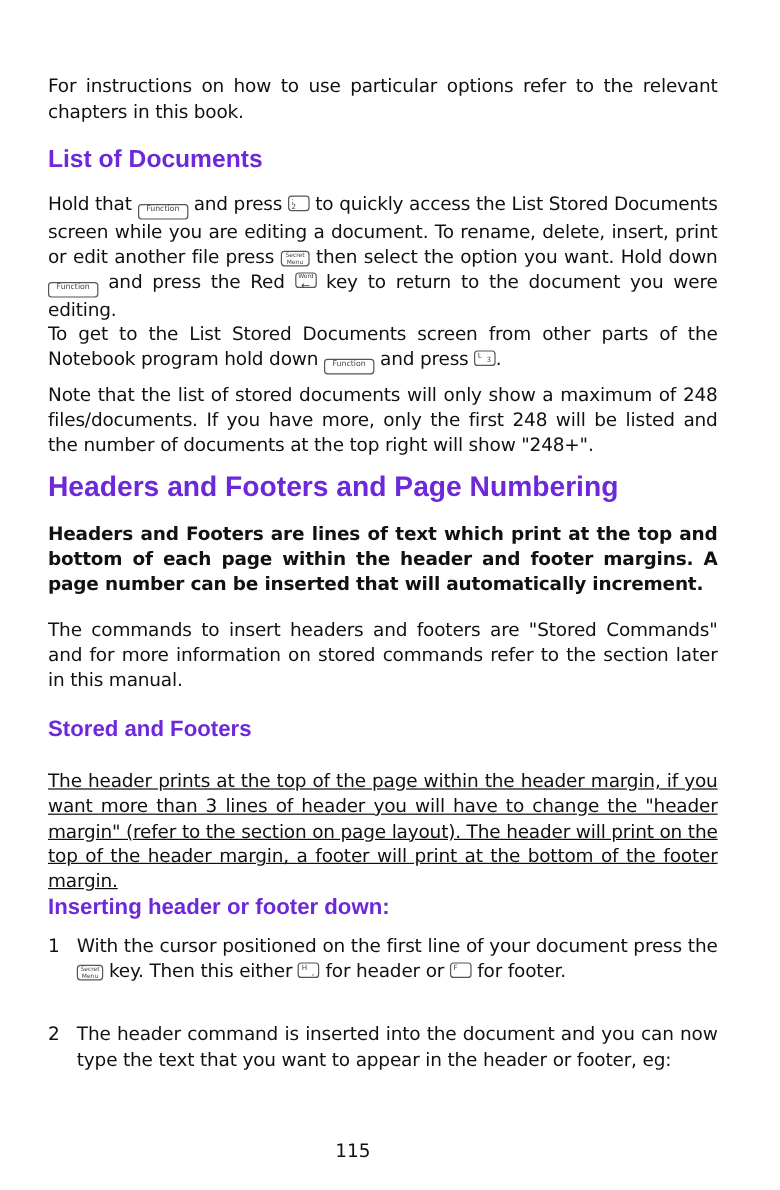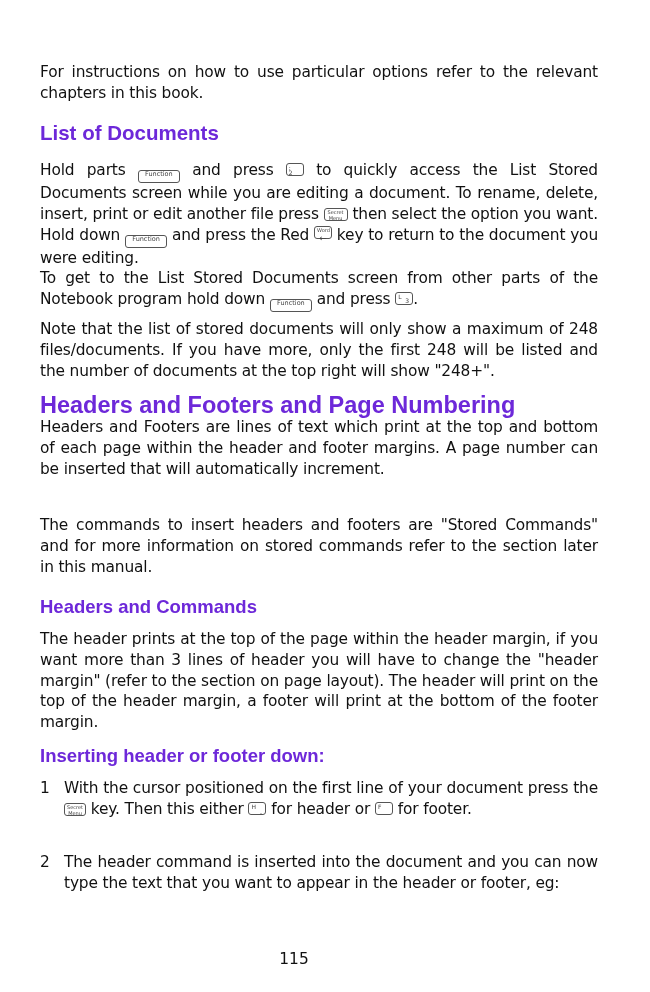--- a/index.html
+++ b/index.html
@@ -29,21 +29,21 @@
 </head>
 <body>
 
 <div class="page">
 
   <p class="para" style="top:0px;">For instructions on how to use particular options refer to the relevant chapters in this book.</p>
 
   <h1 style="top:59px;">List of Documents</h1>
 
   <p class="para" style="top:98px;">
-    <span>Hold parts</span>
+    <span>Hold that</span>
     <span class="key wide"><span>Function</span></span>
     <span>and press</span>
     <span class="key small"><span class="tl">;</span><span class="tl" style="top:5px;">2</span></span>
     <span>to quickly access the List Stored Documents screen while you are editing a document.  To rename, delete, insert, print or edit another file press</span>
     <span class="key two" style="width:24px;"><span>Secret</span><br><span>Menu</span></span>
     <span>then select the option you want. Hold down</span>
     <span class="key wide"><span>Function</span></span>
     <span>and press the Red</span>
     <span class="key two" style="width:18px;"><span>Word</span><span class="arrow">←</span></span>
     <span>key to return to the document you were editing.</span>
@@ -52,27 +52,27 @@
   <p class="para" style="top:206px;">
     <span>To get to the List Stored Documents screen from other parts of the Notebook program hold down</span>
     <span class="key wide"><span>Function</span></span>
     <span>and press</span><span> </span><span class="key small"><span class="tl">L</span><span class="br">3</span></span><span>.</span>
   </p>
 
   <p class="para" style="top:257px;">Note that the list of stored documents will only show a maximum of 248 files/documents. If you have more, only the first 248 will be listed and the number of documents at the top right will show "248+".</p>
 
   <h2 style="top:330px;">Headers and Footers and Page Numbering</h2>
 
-  <p class="para" style="top:355px;">Headers and Footers are lines of text which print at the top and bottom of each page within the header and footer margins.  A page number can be inserted that will automatically increment.</p>
+  <p class="para" style="top:373px;font-weight:bold;">Headers and Footers are lines of text which print at the top and bottom of each page within the header and footer margins.  A page number can be inserted that will automatically increment.</p>
 
   <p class="para" style="top:453px;">The commands to insert headers and footers are "Stored Commands" and for more information on stored commands refer to the section later in this manual.</p>
 
-  <h3 style="top:534px;">Headers and Commands</h3>
+  <h3 style="top:534px;">Stored and Footers</h3>
 
-  <p class="para" style="top:567px;">The header prints at the top of the page within the header margin, if you want more than 3 lines of header you will have to change the "header margin" (refer to the section on page layout). The header will print on the top of the header margin, a footer will print at the bottom of the footer margin.</p>
+  <p class="para" style="top:579px;text-decoration:underline;">The header prints at the top of the page within the header margin, if you want more than 3 lines of header you will have to change the "header margin" (refer to the section on page layout). The header will print on the top of the header margin, a footer will print at the bottom of the footer margin.</p>
 
   <h3 style="top:683px;">Inserting header or footer down:</h3>
 
   <div class="list-item" style="top:716px;">
     <span class="list-num">1</span>
     <p class="list-body">
       <span>With the cursor positioned on the first line of your document press the</span>
       <span class="key two" style="width:22px;"><span>Secret</span><br><span>Menu</span></span>
       <span>key.  Then this either</span>
       <span class="key small"><span class="tl">H</span><span class="br">ˬ</span></span>

